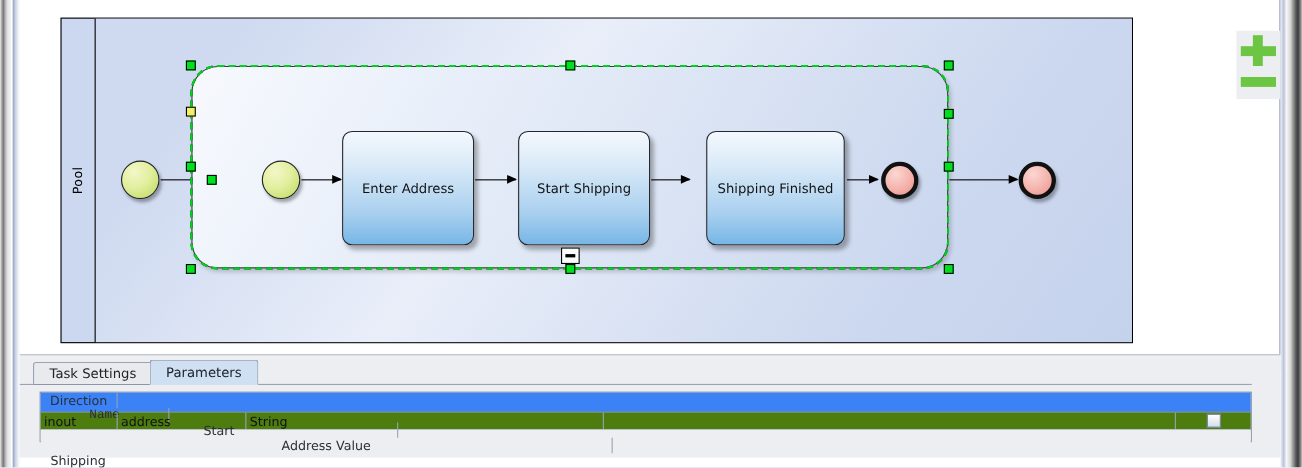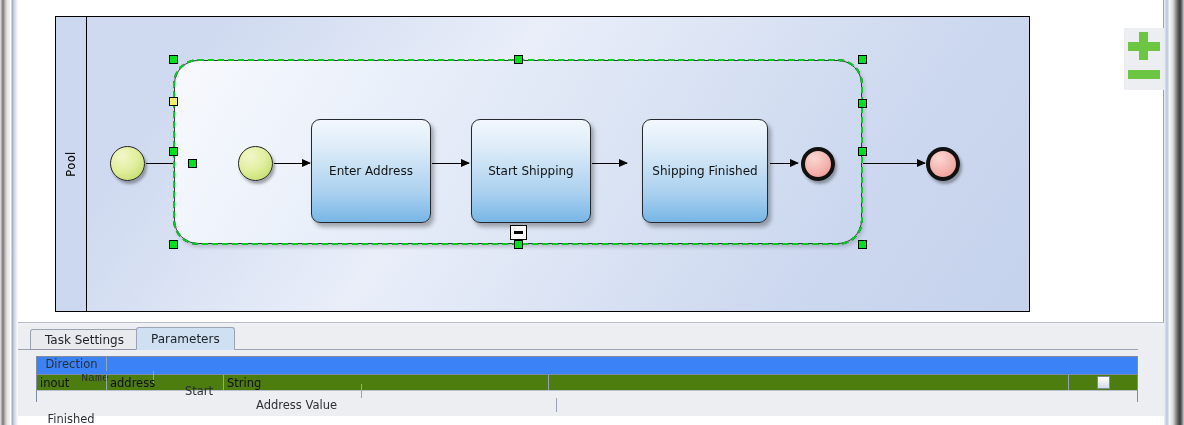--- a/index.html
+++ b/index.html
@@ -193,21 +193,21 @@
     <div class="abs tab" id="tab-task-settings">Task Settings</div>
     <div class="abs tab" id="tab-parameters">Parameters</div>
   </div>
 
   <div class="abs" id="table">
     <div id="thead">
       <div class="th" style="width:70px;">Direction</div>
       <div class="th" style="width:117px;font-family:Liberation Mono, monospace;">Name</div>
       <div class="th" style="width:325px;">Start</div>
       <div class="th" style="width:520px;">Address Value</div>
-      <div class="th" style="width:68px;border-right:none;">Finished</div>
+      <div class="th" style="width:68px;border-right:none;">Shipping</div>
     </div>
     <div id="trow">
       <div class="td" style="width:70px;">inout</div>
       <div class="td" style="width:117px;">address</div>
       <div class="td" style="width:325px;">String</div>
       <div class="td" style="width:520px;"></div>
       <div class="td center" style="width:68px;border-right:none;">
         <span class="cb"></span>
       </div>
     </div>

